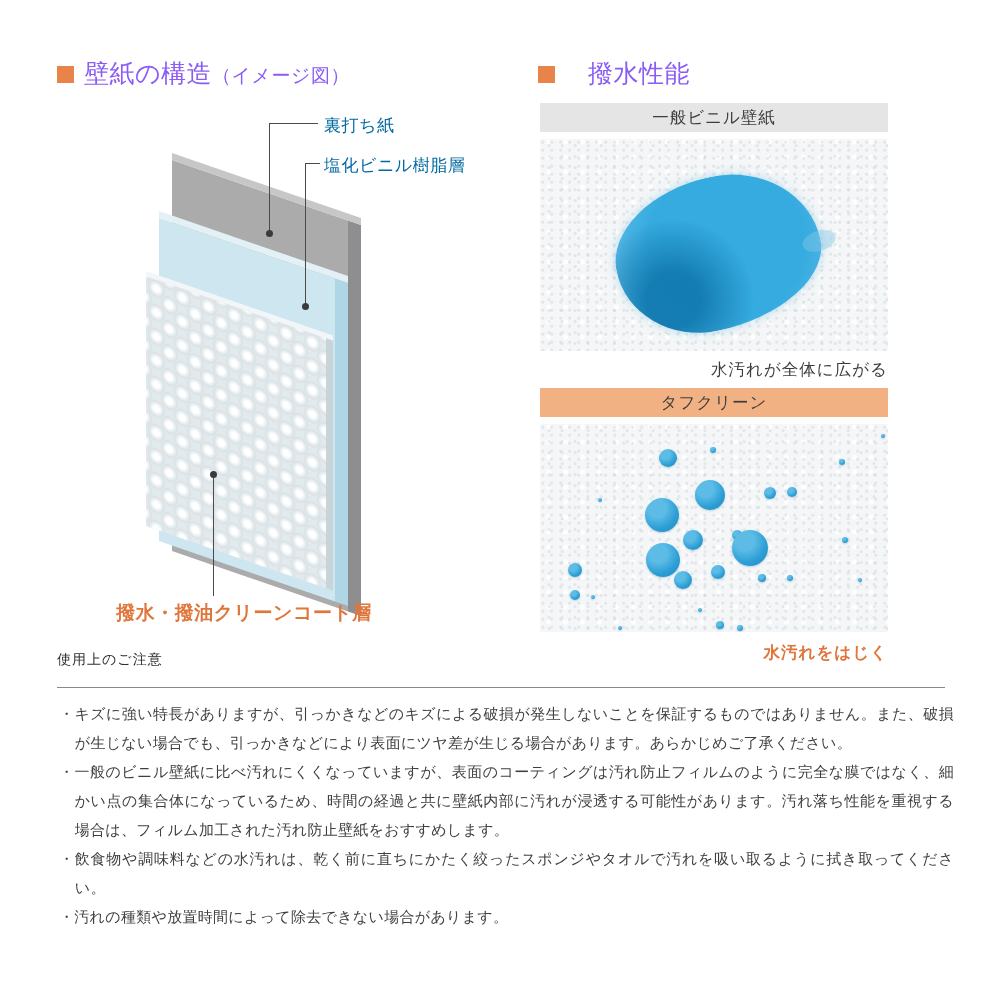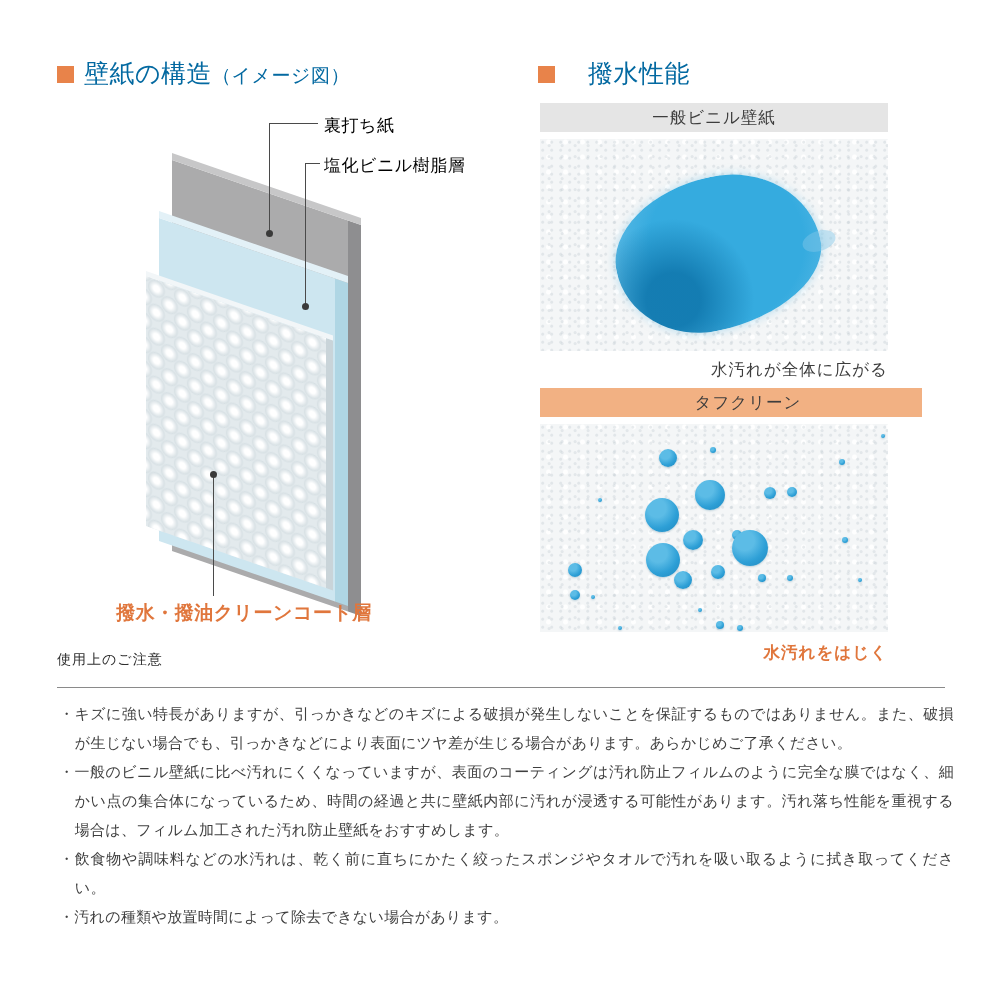--- a/index.html
+++ b/index.html
@@ -6,21 +6,21 @@
   body{
     width:1000px;height:1000px;background:#ffffff;position:relative;
     font-family:"Liberation Sans","DejaVu Sans",sans-serif;
     color:#3d3d3d;overflow:hidden;
   }
   .page{position:absolute;inset:0;}
 
   
   .sec-header{position:absolute;display:flex;align-items:center;gap:10px;}
   .sq{width:17px;height:17px;background:#E8834A;flex:0 0 auto;margin-top:2px;}
-  .sec-title{font-size:25px;color:#0369a1;letter-spacing:0.5px;}
+  .sec-title{font-size:25px;color:#8b5cf6;letter-spacing:0.5px;}
   .sec-title .suffix{font-size:19px;}
 
   
   .diagram{position:absolute;left:0;top:0;width:500px;height:660px;}
   .sheet{position:absolute;transform:skewY(19deg);transform-origin:top left;}
   .sheet .side{position:absolute;top:0;bottom:0;}
   .sheet .topface{position:absolute;left:0;}
   .sheet-gray{left:172px;top:160px;width:176px;height:391px;background:#ABABAC;}
   .sheet-gray .side{right:-13px;width:13px;background:#8E8E90;}
   .sheet-gray .topface{top:-7px;height:7px;width:189px;background:#C7C7C8;}
@@ -36,21 +36,21 @@
     background-size:26px 24px;
     background-position:0 0,13px 12px;
   }
   .sheet-dot .side{right:-7px;width:7px;background:#C9D4D9;}
   .sheet-dot .topface{top:-5px;height:5px;width:187px;background:#F2F6F8;}
 
   .leader{position:absolute;background:#4a4a4a;}
   .leader.h{height:1px;}
   .leader.v{width:1px;}
   .ldot{position:absolute;width:7px;height:7px;border-radius:50%;background:#3a3a3a;}
-  .dlabel{position:absolute;font-size:17px;color:#000000;white-space:nowrap;letter-spacing:0.5px;}
+  .dlabel{position:absolute;font-size:17px;color:#0369a1;white-space:nowrap;letter-spacing:0.5px;}
   .dlabel.coat{color:#E0763C;font-weight:bold;font-size:19px;width:340px;text-align:center;}
 
   
   .panel-bar{position:absolute;left:540px;width:348px;height:29px;
     display:flex;align-items:center;justify-content:center;
     font-size:16.5px;color:#3d3d3d;letter-spacing:1px;}
   .bar-gray{background:#e5e5e5;}
   .bar-orange{background:#F2B183;}
   .photo{position:absolute;left:540px;width:348px;
     background-color:#f4f6f7;
@@ -139,21 +139,21 @@
     <span>一般ビニル壁紙</span>
   </div>
 
   <div class="photo photo-general">
     <div class="blob"></div>
     <div class="blob-wisp"></div>
   </div>
 
   <div class="caption" style="top:359px;">水汚れが全体に広がる</div>
 
-  <div class="panel-bar bar-orange" style="top:388px;padding-left:34px;">
+  <div class="panel-bar bar-orange" style="top:388px;">
     <span>タフクリーン</span>
   </div>
 
   <div class="photo photo-tough">
       <div class="droplet" style="left: 119px; top: 25px; width: 18px; height: 18px;"></div>
       <div class="droplet" style="left: 170px; top: 23px; width: 6px; height: 6px;"></div>
       <div class="droplet" style="left: 299px; top: 35px; width: 6px; height: 6px;"></div>
       <div class="droplet" style="left: 341px; top: 10px; width: 4px; height: 4px;"></div>
       <div class="droplet" style="left: 155px; top: 56px; width: 30px; height: 30px;"></div>
       <div class="droplet" style="left: 105px; top: 74px; width: 34px; height: 34px;"></div>

